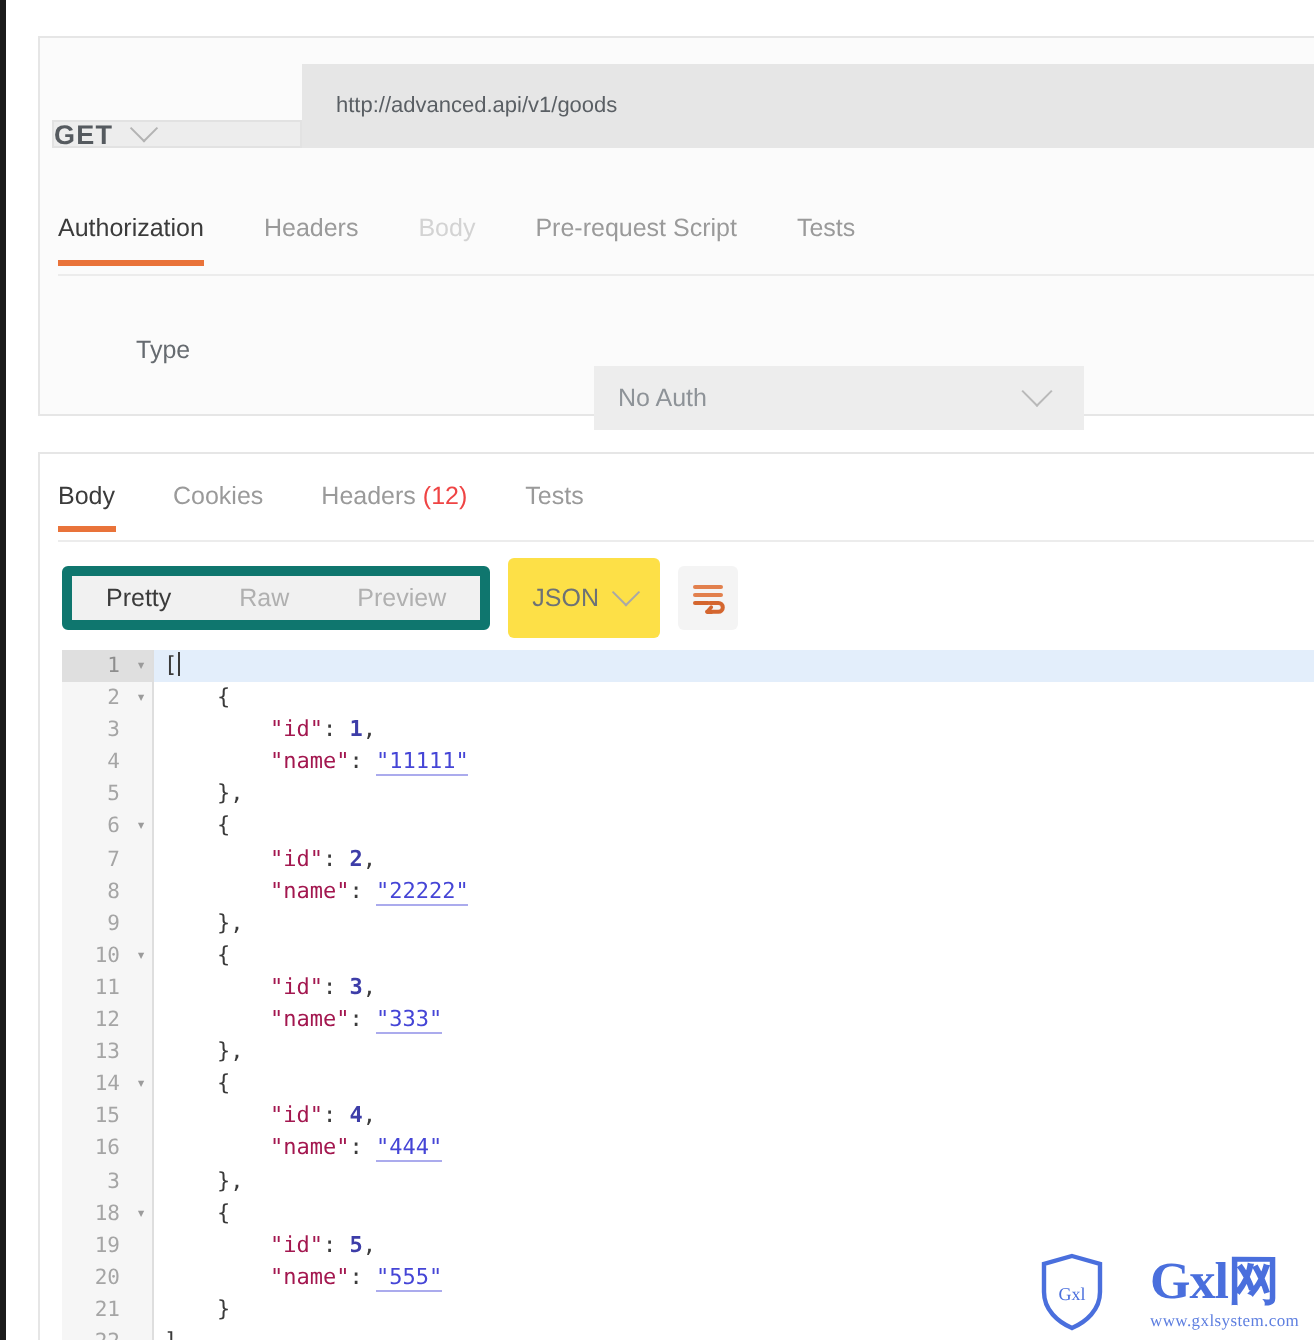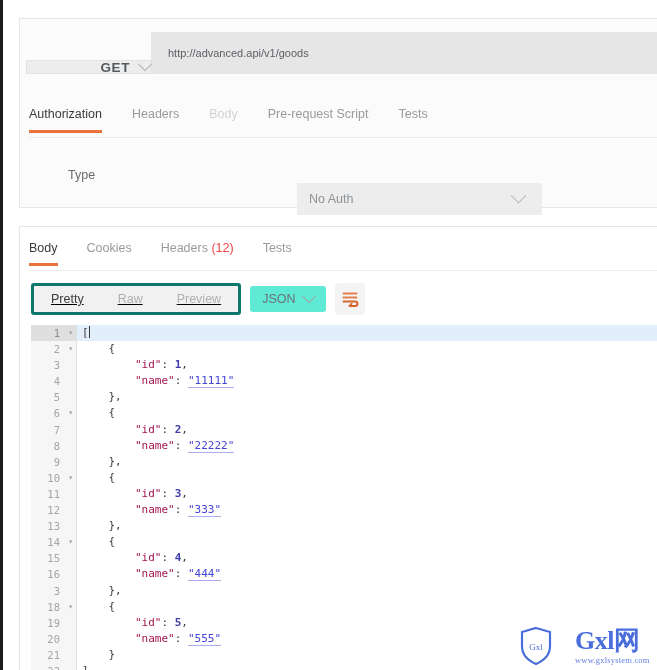--- a/index.html
+++ b/index.html
@@ -55,21 +55,21 @@
     display: flex;
     align-items: stretch;
   }
   #method-select {
     width: 125px;
     background: #ededed;
     border: 1px solid #e2e2e2;
     box-sizing: border-box;
     display: flex;
     align-items: center;
-    justify-content: flex-end;
+    justify-content: flex-start;
     gap: 10px;
     cursor: pointer;
     margin-top: 28px;
   }
   #method-select .m-label {
     font-size: 13.5px;
     font-weight: bold;
     color: #555a5f;
     letter-spacing: 0.6px;
   }
@@ -212,38 +212,37 @@
     left: 11px;
     top: 56px;
     height: 32px;
     display: flex;
     align-items: center;
     gap: 9px;
   }
   #format-group {
     height: 32px;
     background: #f1f1f1;
-    border: 3px solid #0f766e;
+    border: 5px solid #0f766e;
     border-radius: 3px;
     display: flex;
     align-items: center;
     box-sizing: border-box;
-    text-decoration: underline;
   }
   .fmt {
     padding: 0 17px;
     font-size: 12.5px;
     color: #b0b0b0;
     cursor: pointer;
     line-height: 30px;
   }
   .fmt.active { color: #3b3b3b; }
   #lang-select {
-    height: 26px;
-    background: #5eead4;
+    height: 40px;
+    background: #fde047;
     border-radius: 3px;
     display: flex;
     align-items: center;
     gap: 9px;
     padding: 0 12px;
     cursor: pointer;
     box-sizing: border-box;
   }
   #lang-select .l-text {
     font-size: 12.5px;

